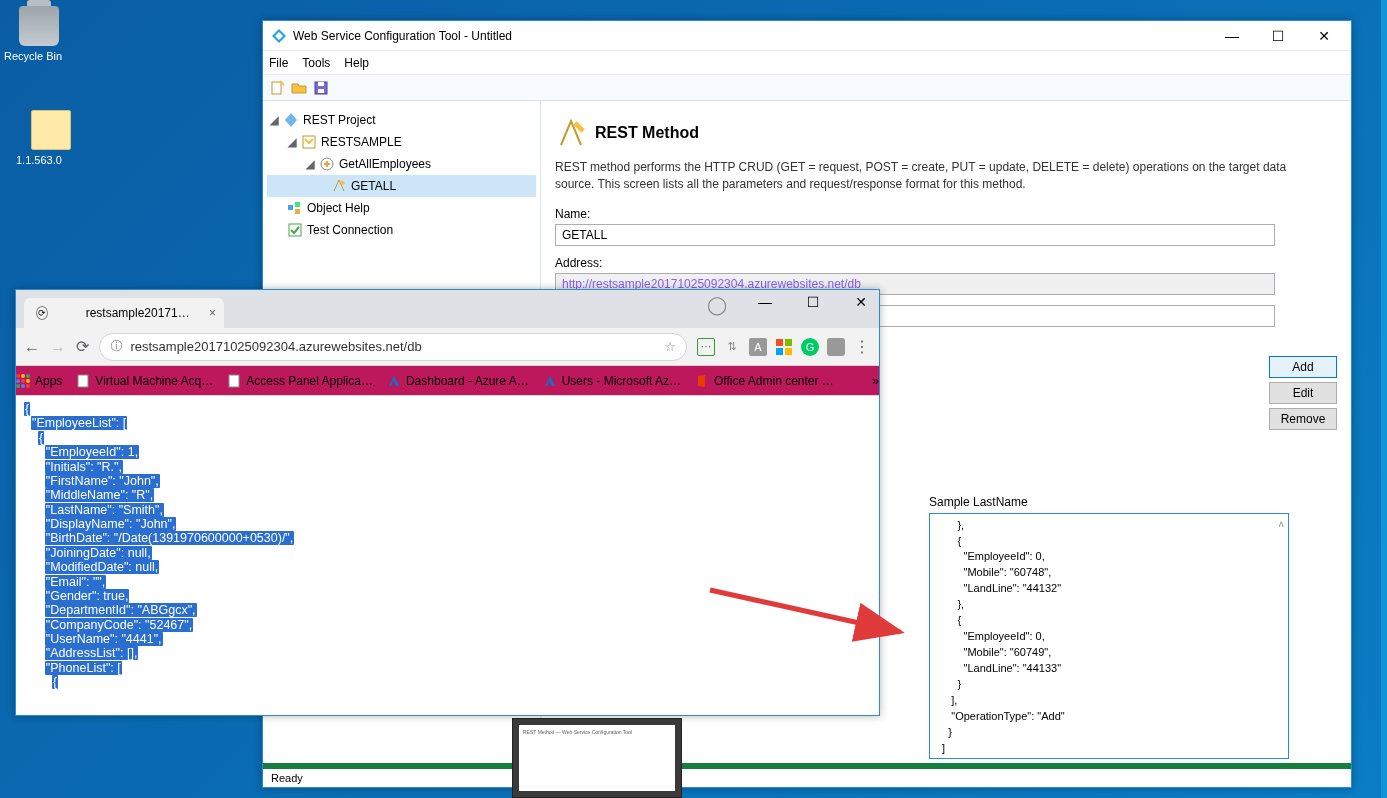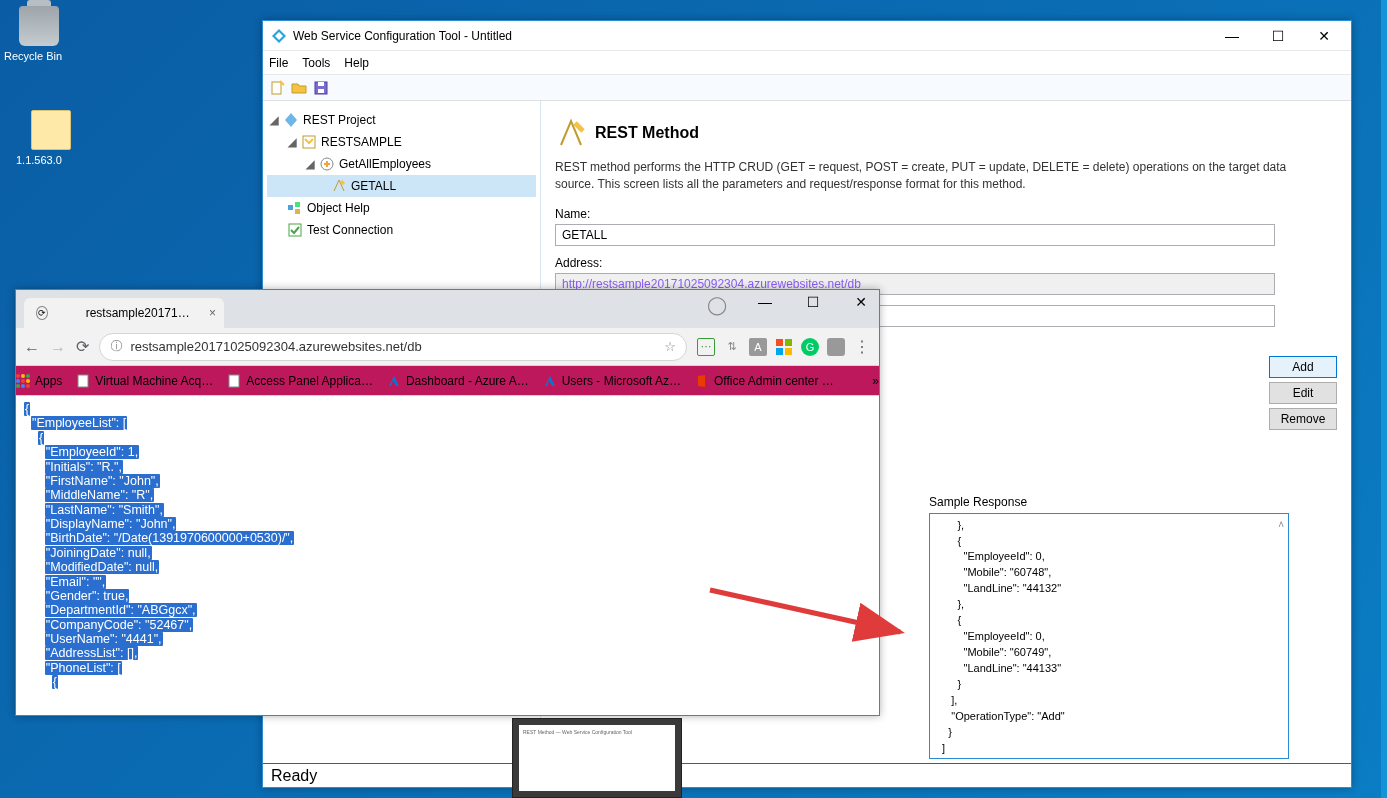--- a/index.html
+++ b/index.html
@@ -50,21 +50,21 @@
 .sample-col { flex: 0 0 360px; }
 .sample-col h4 { font-size: 12px; font-weight: 400; margin-bottom: 4px; }
 .sample-box { width: 360px; height: 246px; border: 1px solid #2a8dd4; font-family: Consolas, monospace; font-size: 11px; padding: 4px 6px; overflow: auto; white-space: pre; line-height: 1.45; position: relative; }
 .sample-box .scroll-up { position:absolute; top:4px; right:4px; font-size:10px; color:#888; }
 .sample-hidden { visibility: hidden; }
 
 .side-buttons { position: absolute; top: 335px; right: 14px; width: 68px; display: flex; flex-direction: column; gap: 4px; }
 .side-buttons button { height: 22px; font-size: 12px; background: #e1e1e1; border: 1px solid #adadad; }
 .side-buttons button.primary { background: #e5f1fb; border-color:#0078d7; }
 
-.statusbar { height: 24px; border-top: 1px solid #15803d; padding: 2px 8px; font-size: 16px; display: flex; align-items: center; }
+.statusbar { height: 24px; border-top: 6px solid #15803d; padding: 2px 8px; font-size: 11px; display: flex; align-items: center; }
 
 
 .chrome-window { top: 289px; left: 15px; width: 865px; height: 427px; border: 1px solid #2a8dd4; background: #fff; }
 .chrome-tabs { height: 38px; background: #dee1e6; display: flex; align-items: flex-end; position: relative; }
 .chrome-tab { height: 30px; background: #f2f2f2; border-radius: 6px 6px 0 0; margin-left: 8px; padding: 0 28px 0 12px; display: flex; align-items: center; font-size: 12px; position: relative; max-width: 200px; }
 .chrome-tab .x { position: absolute; right: 8px; font-size: 12px; color: #666; }
 .chrome-tab .favicon { width:14px; height:14px; border:1px solid #888; border-radius:50%; margin-right:6px; display:flex; align-items:center; justify-content:center; font-size:9px; }
 .chrome-wincontrols { position: absolute; right: 4px; top: 4px; display: flex; gap: 20px; font-size: 14px; }
 .chrome-wincontrols span { width: 28px; text-align:center; }
 .chrome-wincontrols .usr { font-size:18px; color:#888; }
@@ -209,21 +209,21 @@
         <button>Edit</button>
         <button>Remove</button>
       </div>
 
       <div class="samples-row">
         <div class="sample-col sample-hidden">
           <h4>Sample Request</h4>
           <div class="sample-box"></div>
         </div>
         <div class="sample-col">
-          <h4>Sample Response</h4>
+          <h4>Sample LastName</h4>
           <div class="sample-box"><span class="scroll-up">˄</span><span>       },
        {
          "EmployeeId": 0,
          "Mobile": "60748",
          "LandLine": "44132"
        },
        {
          "EmployeeId": 0,
          "Mobile": "60749",
          "LandLine": "44133"

